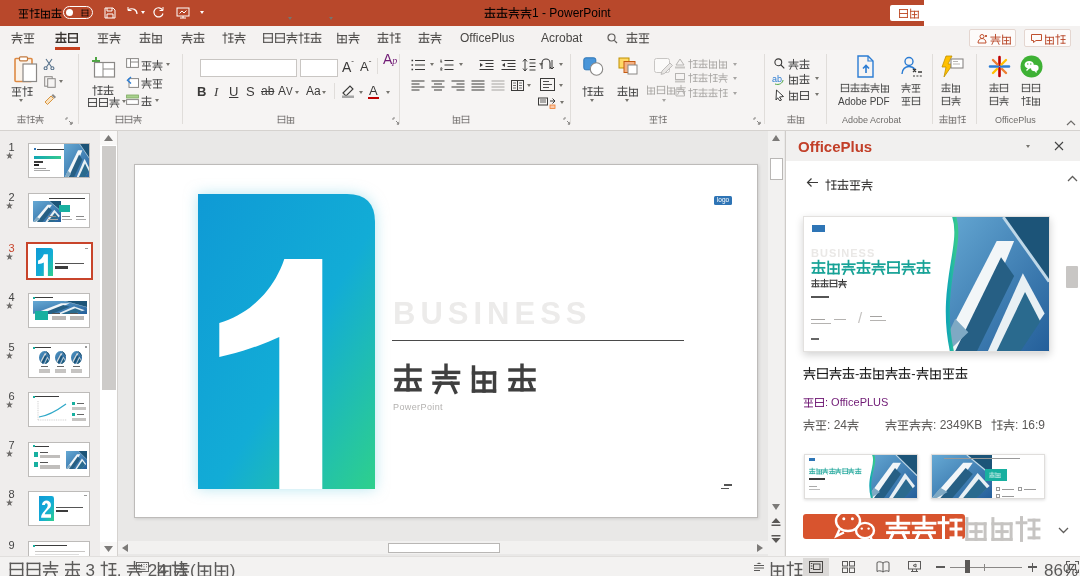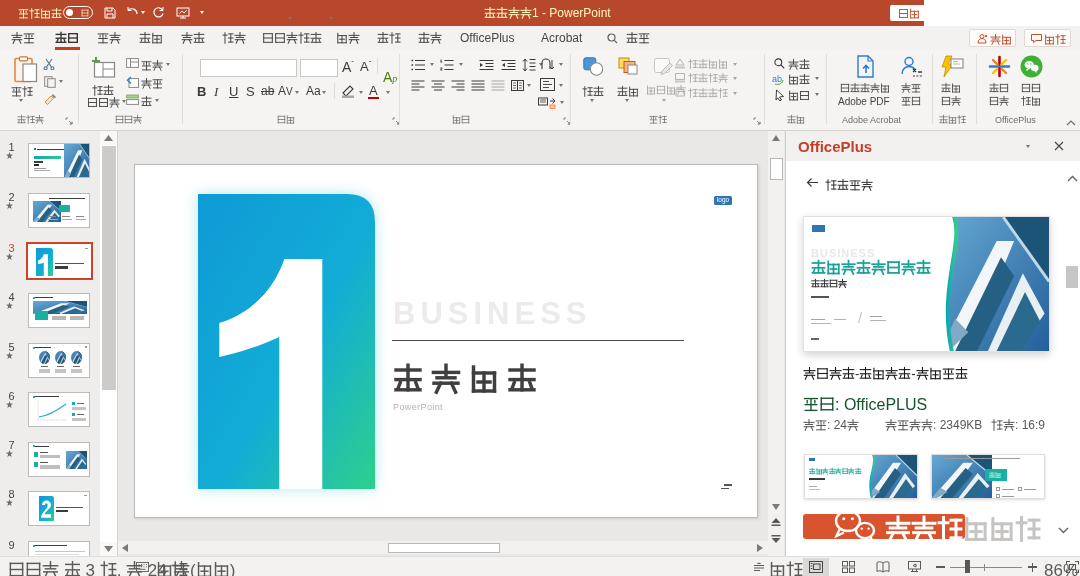--- a/index.html
+++ b/index.html
@@ -3,21 +3,21 @@
 <meta charset="utf-8">
 <style>
 *{margin:0;padding:0;box-sizing:border-box}
 html,body{width:1080px;height:576px;overflow:hidden}
 body{font-family:"Liberation Sans",sans-serif;position:relative;background:#fff;-webkit-font-smoothing:antialiased}
 .ab{position:absolute}
 .cjg{width:1em;height:1em;display:inline-block;vertical-align:-0.14em;overflow:visible}
 svg{display:block}
 .zh{white-space:nowrap}
 
-#titlebar{left:0;top:0;width:924px;height:26px;background:#B8482B;color:#fef9c3}
+#titlebar{left:0;top:0;width:924px;height:26px;background:#B8482B;color:#000000}
 
 #menubar{left:0;top:26px;width:1080px;height:24px;background:#F4F2F1;font-size:12px;color:#484644}
 .mi{position:absolute;top:5px}
 
 #ribbon{left:0;top:50px;width:1080px;height:81px;background:#F6F4F3;border-bottom:1px solid #D5D2CF;font-size:11px;color:#444}
 .glabel{position:absolute;top:65px;font-size:9px;color:#6E6C6A;text-align:center}
 .gsep{position:absolute;top:4px;height:70px;width:1px;background:#E0DDDA}
 .car{display:inline-block;width:0;height:0;border-left:2.5px solid transparent;border-right:2.5px solid transparent;border-top:3.5px solid #77756F;vertical-align:middle}
 .combo{position:absolute;background:#fff;border:1px solid #C9C6C3;height:18px}
 .gray{color:#A6A4A2}
@@ -684,21 +684,21 @@
 
   <div class="combo" style="left:200px;top:9px;width:97px">
       <div class="car ab" style="right:4px;top:-43px"></div>
     </div>
   <div class="combo" style="left:300px;top:9px;width:38px">
       <div class="car ab" style="right:4px;top:-43px"></div>
     </div>
   <div class="ab" style="left:342px;top:9px;font-size:14px;color:#3b3a39">A<span style="font-size:8px;vertical-align:6px">ˆ</span></div>
   <div class="ab" style="left:360px;top:9px;font-size:13px;color:#3b3a39">A<span style="font-size:8px;vertical-align:5px">ˇ</span></div>
   <div class="ab" style="left:377px;top:8px;width:1px;height:16px;background:#E0DDDA"></div>
-  <div class="ab" style="left:383px;top:19px;font-size:14px;color:#4d7c0f">A<span style="font-size:10px;font-style:italic;font-family:'Liberation Serif',serif">p</span></div>
+  <div class="ab" style="left:383px;top:1px;font-size:14px;color:#701a75">A<span style="font-size:10px;font-style:italic;font-family:'Liberation Serif',serif">p</span></div>
   <div class="ab" style="left:197px;top:34px;font-size:13px;font-weight:bold;color:#3b3a39">B</div>
   <div class="ab" style="left:214px;top:34px;font-size:13px;font-style:italic;font-family:'Liberation Serif',serif;color:#3b3a39">I</div>
   <div class="ab" style="left:229px;top:34px;font-size:13px;text-decoration:underline;color:#3b3a39">U</div>
   <div class="ab" style="left:246px;top:34px;font-size:13px;color:#3b3a39">S</div>
   <div class="ab" style="left:261px;top:34px;font-size:12px;text-decoration:line-through;color:#3b3a39">ab</div>
   <div class="ab" style="left:278px;top:34px;font-size:12px;color:#3b3a39">A<span style="font-size:10px">V</span></div>
   <div class="car ab" style="left:295px;top:41px"></div>
   <div class="ab" style="left:306px;top:34px;font-size:12px;color:#3b3a39">Aa</div>
   <div class="car ab" style="left:322px;top:41px"></div>
   <div class="ab" style="left:334px;top:33px;width:1px;height:16px;background:#E0DDDA"></div>
@@ -1969,21 +1969,21 @@
       </svg><svg class="cjg" viewBox="0 0 1 1">
         <g stroke="currentColor" stroke-width="0.085" fill="none" stroke-linecap="square">
           <line x1="0.1" y1="0.2" x2="0.9" y2="0.2"></line>
           <line x1="0.1" y1="0.52" x2="0.9" y2="0.52"></line>
           <line x1="0.1" y1="0.86" x2="0.9" y2="0.86"></line>
           <line x1="0.5" y1="0.04" x2="0.5" y2="0.86"></line>
           <line x1="0.24" y1="0.62" x2="0.18" y2="0.78"></line>
           <line x1="0.76" y1="0.62" x2="0.82" y2="0.78"></line>
         </g>
       </svg></div>
-  <div class="ab zh" style="left:17px;top:265px;font-size:16px;color:#14532d"><svg class="cjg" viewBox="0 0 1 1">
+  <div class="ab zh" style="left:17px;top:265px;font-size:11px;color:#701a75"><svg class="cjg" viewBox="0 0 1 1">
         <g stroke="currentColor" stroke-width="0.085" fill="none" stroke-linecap="square">
           <line x1="0.1" y1="0.16" x2="0.9" y2="0.16"></line>
           <line x1="0.5" y1="0.16" x2="0.5" y2="0.9"></line>
           <line x1="0.14" y1="0.54" x2="0.86" y2="0.54"></line>
           <line x1="0.14" y1="0.9" x2="0.86" y2="0.9"></line>
           <line x1="0.26" y1="0.3" x2="0.26" y2="0.42"></line>
           <line x1="0.74" y1="0.3" x2="0.74" y2="0.42"></line>
         </g>
       </svg><svg class="cjg" viewBox="0 0 1 1">
         <g stroke="currentColor" stroke-width="0.085" fill="none" stroke-linecap="square">

